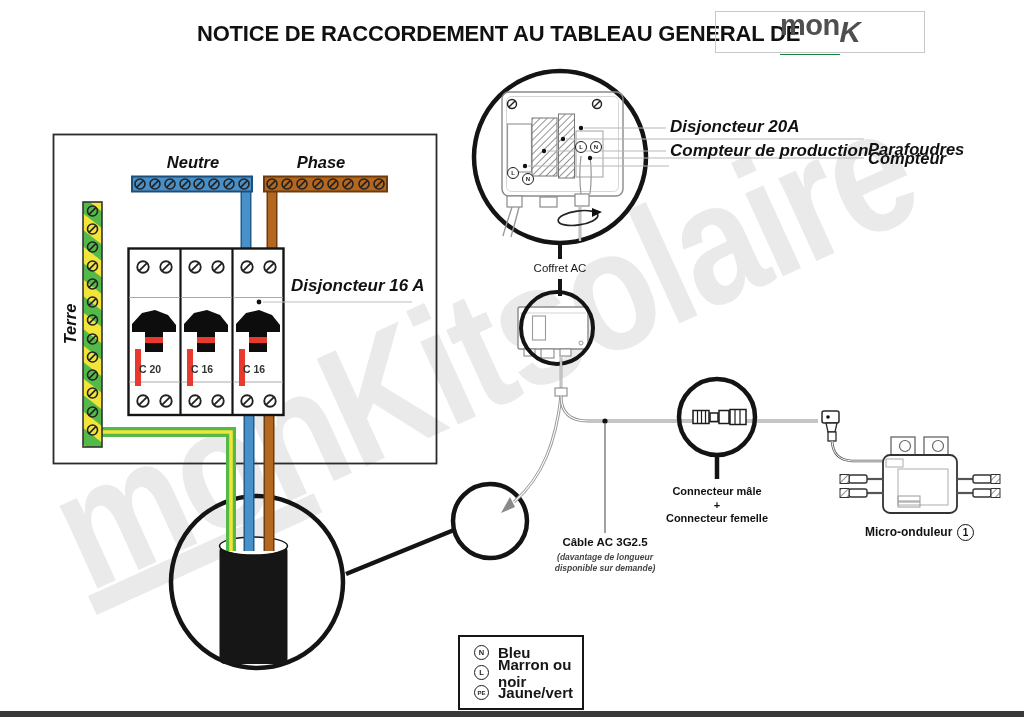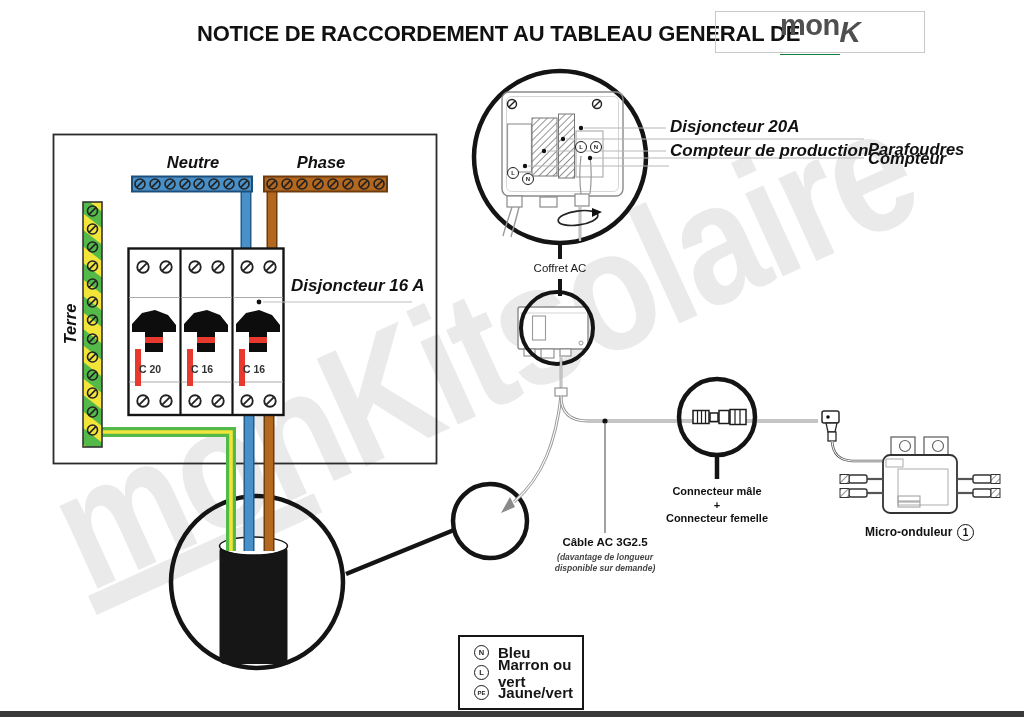--- a/index.html
+++ b/index.html
@@ -340,21 +340,21 @@
   <div class="lbl" style="left:865px;top:525px;width:100px;text-align:left;font-size:12px;font-weight:600;">Micro-onduleur</div>
   <div class="abs badge">1</div>
 
   <div class="abs legend">
     <div class="lrow">
       <span class="circ lcirc">N</span>
       <span class="llab">Bleu</span>
     </div>
     <div class="lrow">
       <span class="circ lcirc">L</span>
-      <span class="llab">Marron ou vert</span>
+      <span class="llab">Marron ou noir</span>
     </div>
     <div class="lrow">
       <span class="circ lcirc pe">PE</span>
       <span class="llab">Jaune/vert</span>
     </div>
   </div>
 
   <div class="abs bottombar"></div>
 </div>
 

